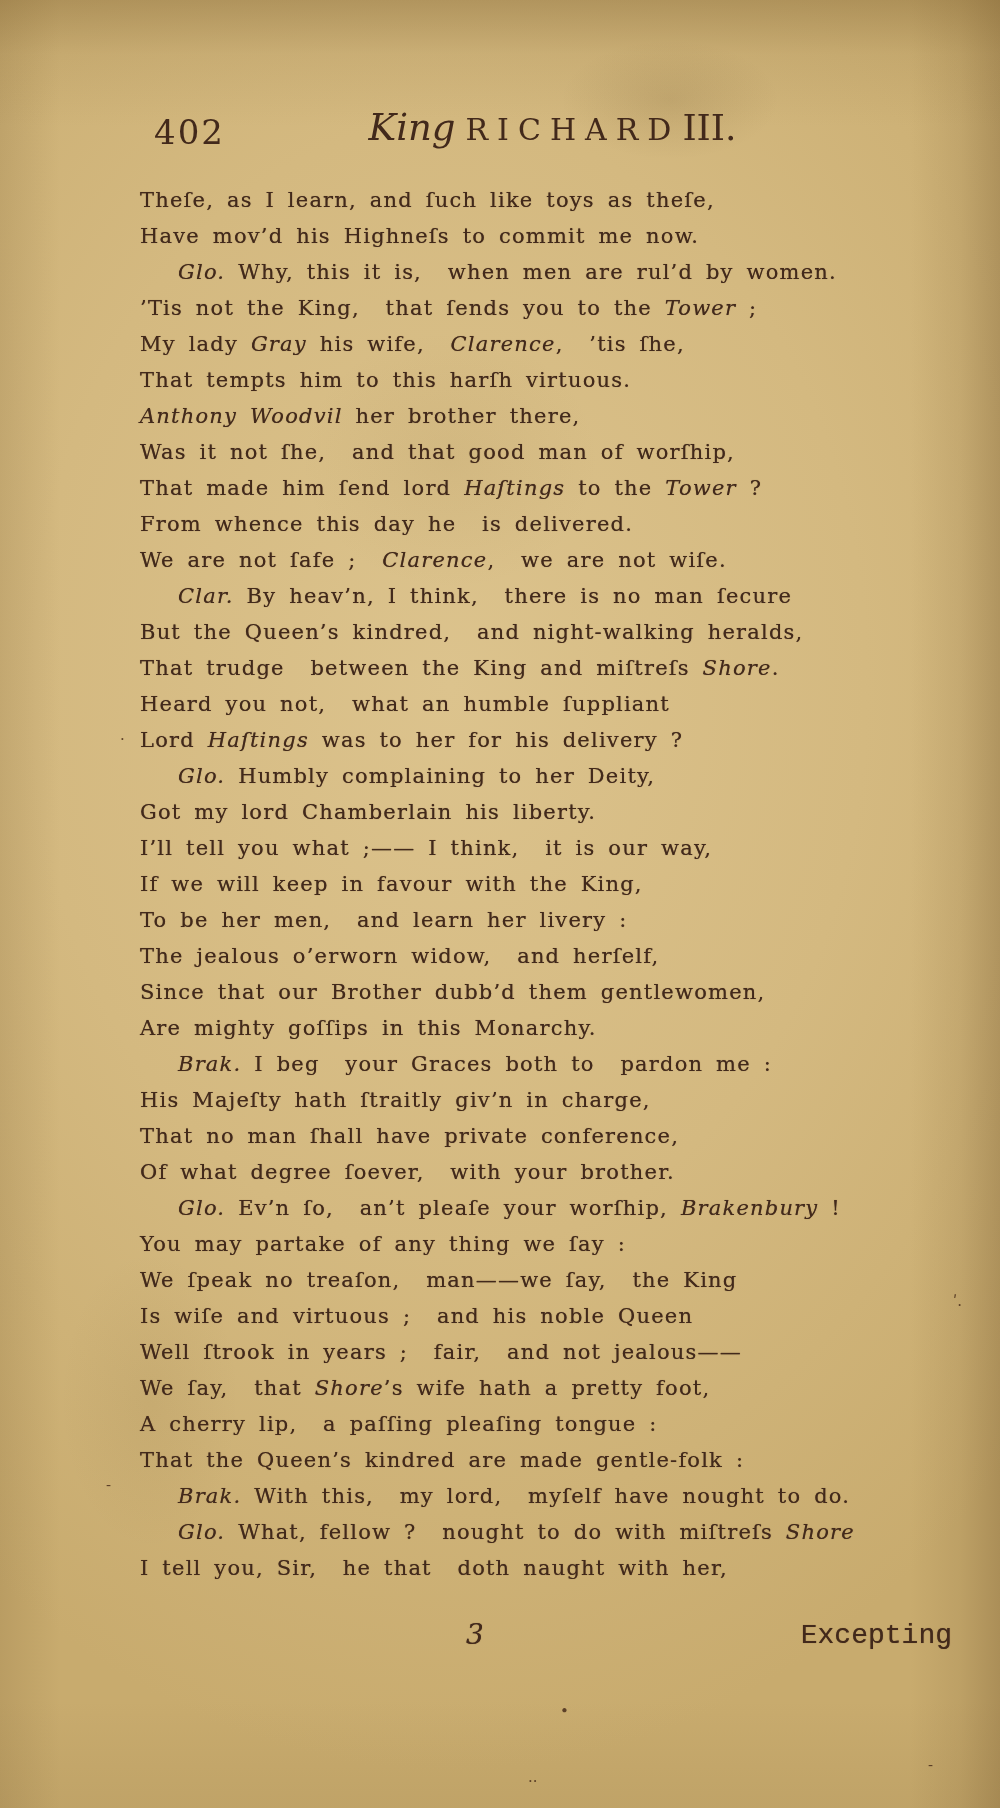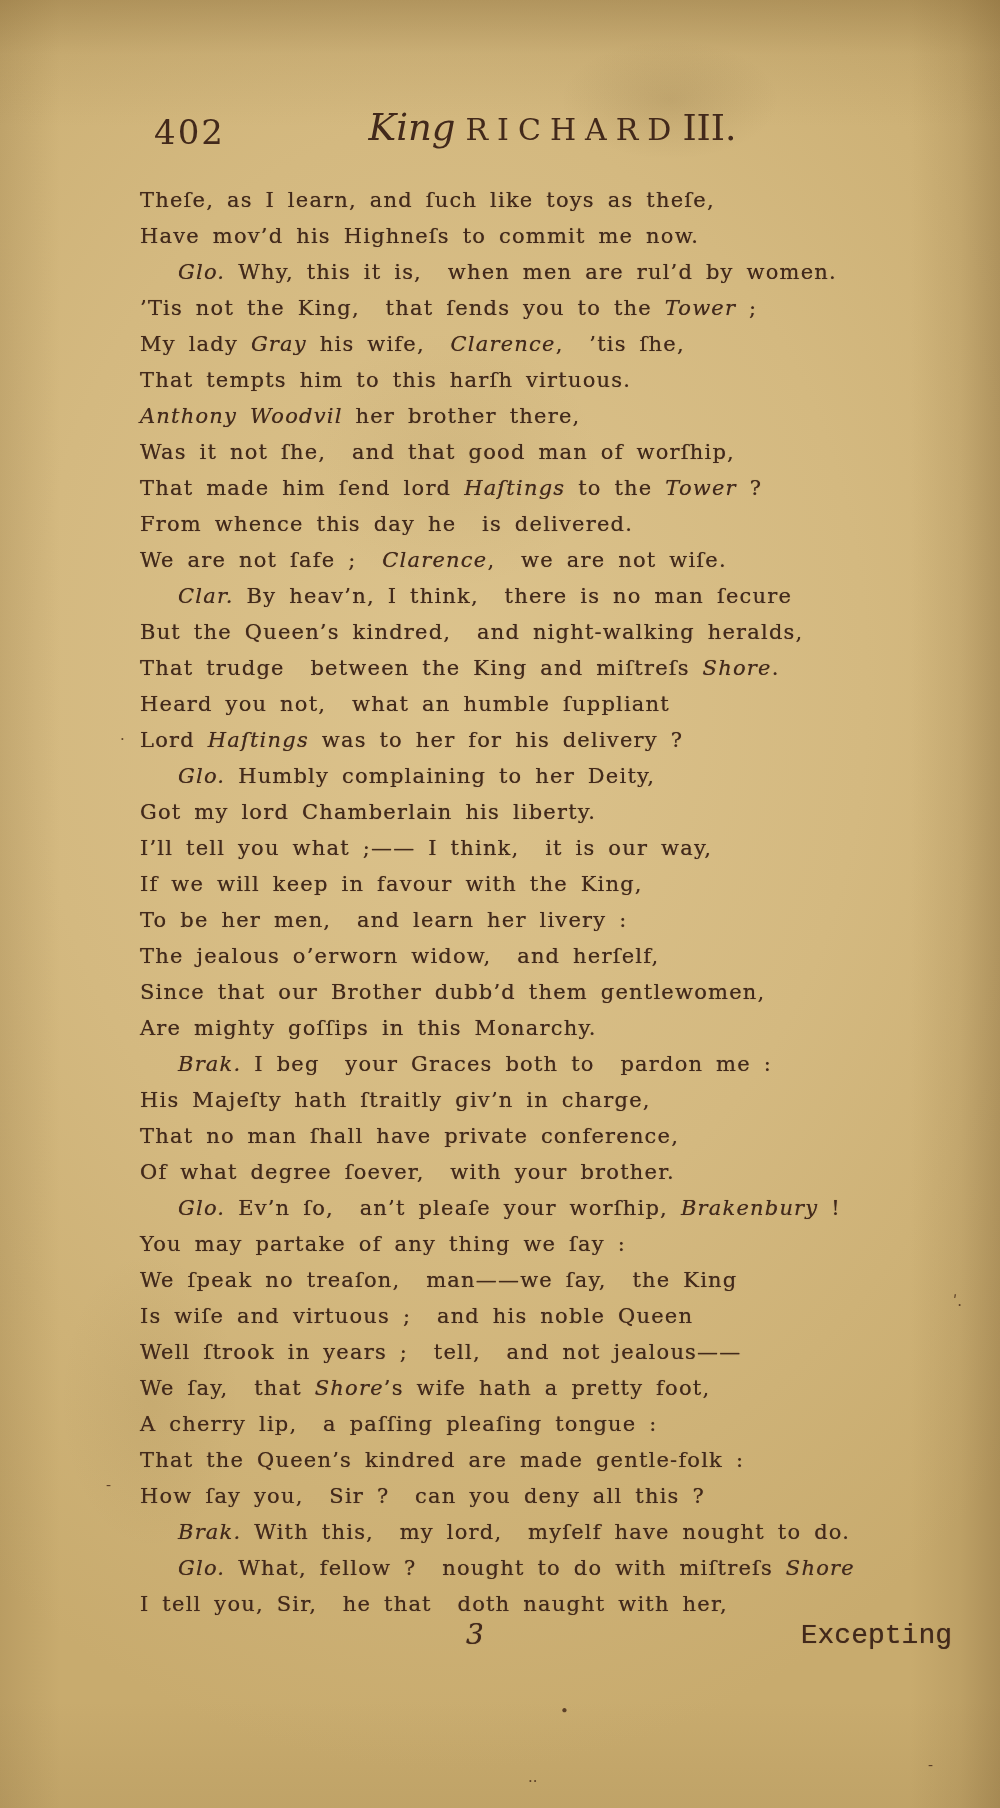--- a/index.html
+++ b/index.html
@@ -95,25 +95,24 @@
       <div class="line"><span class="rm">Since that our Brother dubb’d them gentlewomen,</span></div>
       <div class="line"><span class="rm">Are mighty goſſips in this Monarchy.</span></div>
       <div class="line indent"><span class="it">Brak.</span><span class="rm"> I beg  your Graces both to  pardon me :</span></div>
       <div class="line"><span class="rm">His Majeſty hath ſtraitly giv’n in charge,</span></div>
       <div class="line"><span class="rm">That no man ſhall have private conference,</span></div>
       <div class="line"><span class="rm">Of what degree ſoever,  with your brother.</span></div>
       <div class="line indent"><span class="it">Glo.</span><span class="rm"> Ev’n ſo,  an’t pleaſe your worſhip, </span><span class="it">Brakenbury</span><span class="rm"> !</span></div>
       <div class="line"><span class="rm">You may partake of any thing we ſay :</span></div>
       <div class="line"><span class="rm">We ſpeak no treaſon,  man——we ſay,  the King</span></div>
       <div class="line"><span class="rm">Is wiſe and virtuous ;  and his noble Queen</span></div>
-      <div class="line"><span class="rm">Well ſtrook in years ;  tell,  and not jealous——</span></div>
+      <div class="line"><span class="rm">Well ſtrook in years ;  fair,  and not jealous——</span></div>
       <div class="line"><span class="rm">We ſay,  that </span><span class="it">Shore</span><span class="rm">’s wife hath a pretty foot,</span></div>
       <div class="line"><span class="rm">A cherry lip,  a paſſing pleaſing tongue :</span></div>
       <div class="line"><span class="rm">That the Queen’s kindred are made gentle-folk :</span></div>
-      <div class="line"><span class="rm">How ſay you,  Sir ?  can you deny all this ?</span></div>
       <div class="line indent"><span class="it">Brak.</span><span class="rm"> With this,  my lord,  myſelf have nought to do.</span></div>
       <div class="line indent"><span class="it">Glo.</span><span class="rm"> What, fellow ?  nought to do with miſtreſs </span><span class="it">Shore</span></div>
       <div class="line"><span class="rm">I tell you, Sir,  he that  doth naught with her,</span></div>
     </div>
 
   <div class="footer">
     <span class="sig">3</span>
     <span class="catch">Excepting</span>
   </div>
 <span class="mark" style="left: 120px; top: 730px;">·</span>

